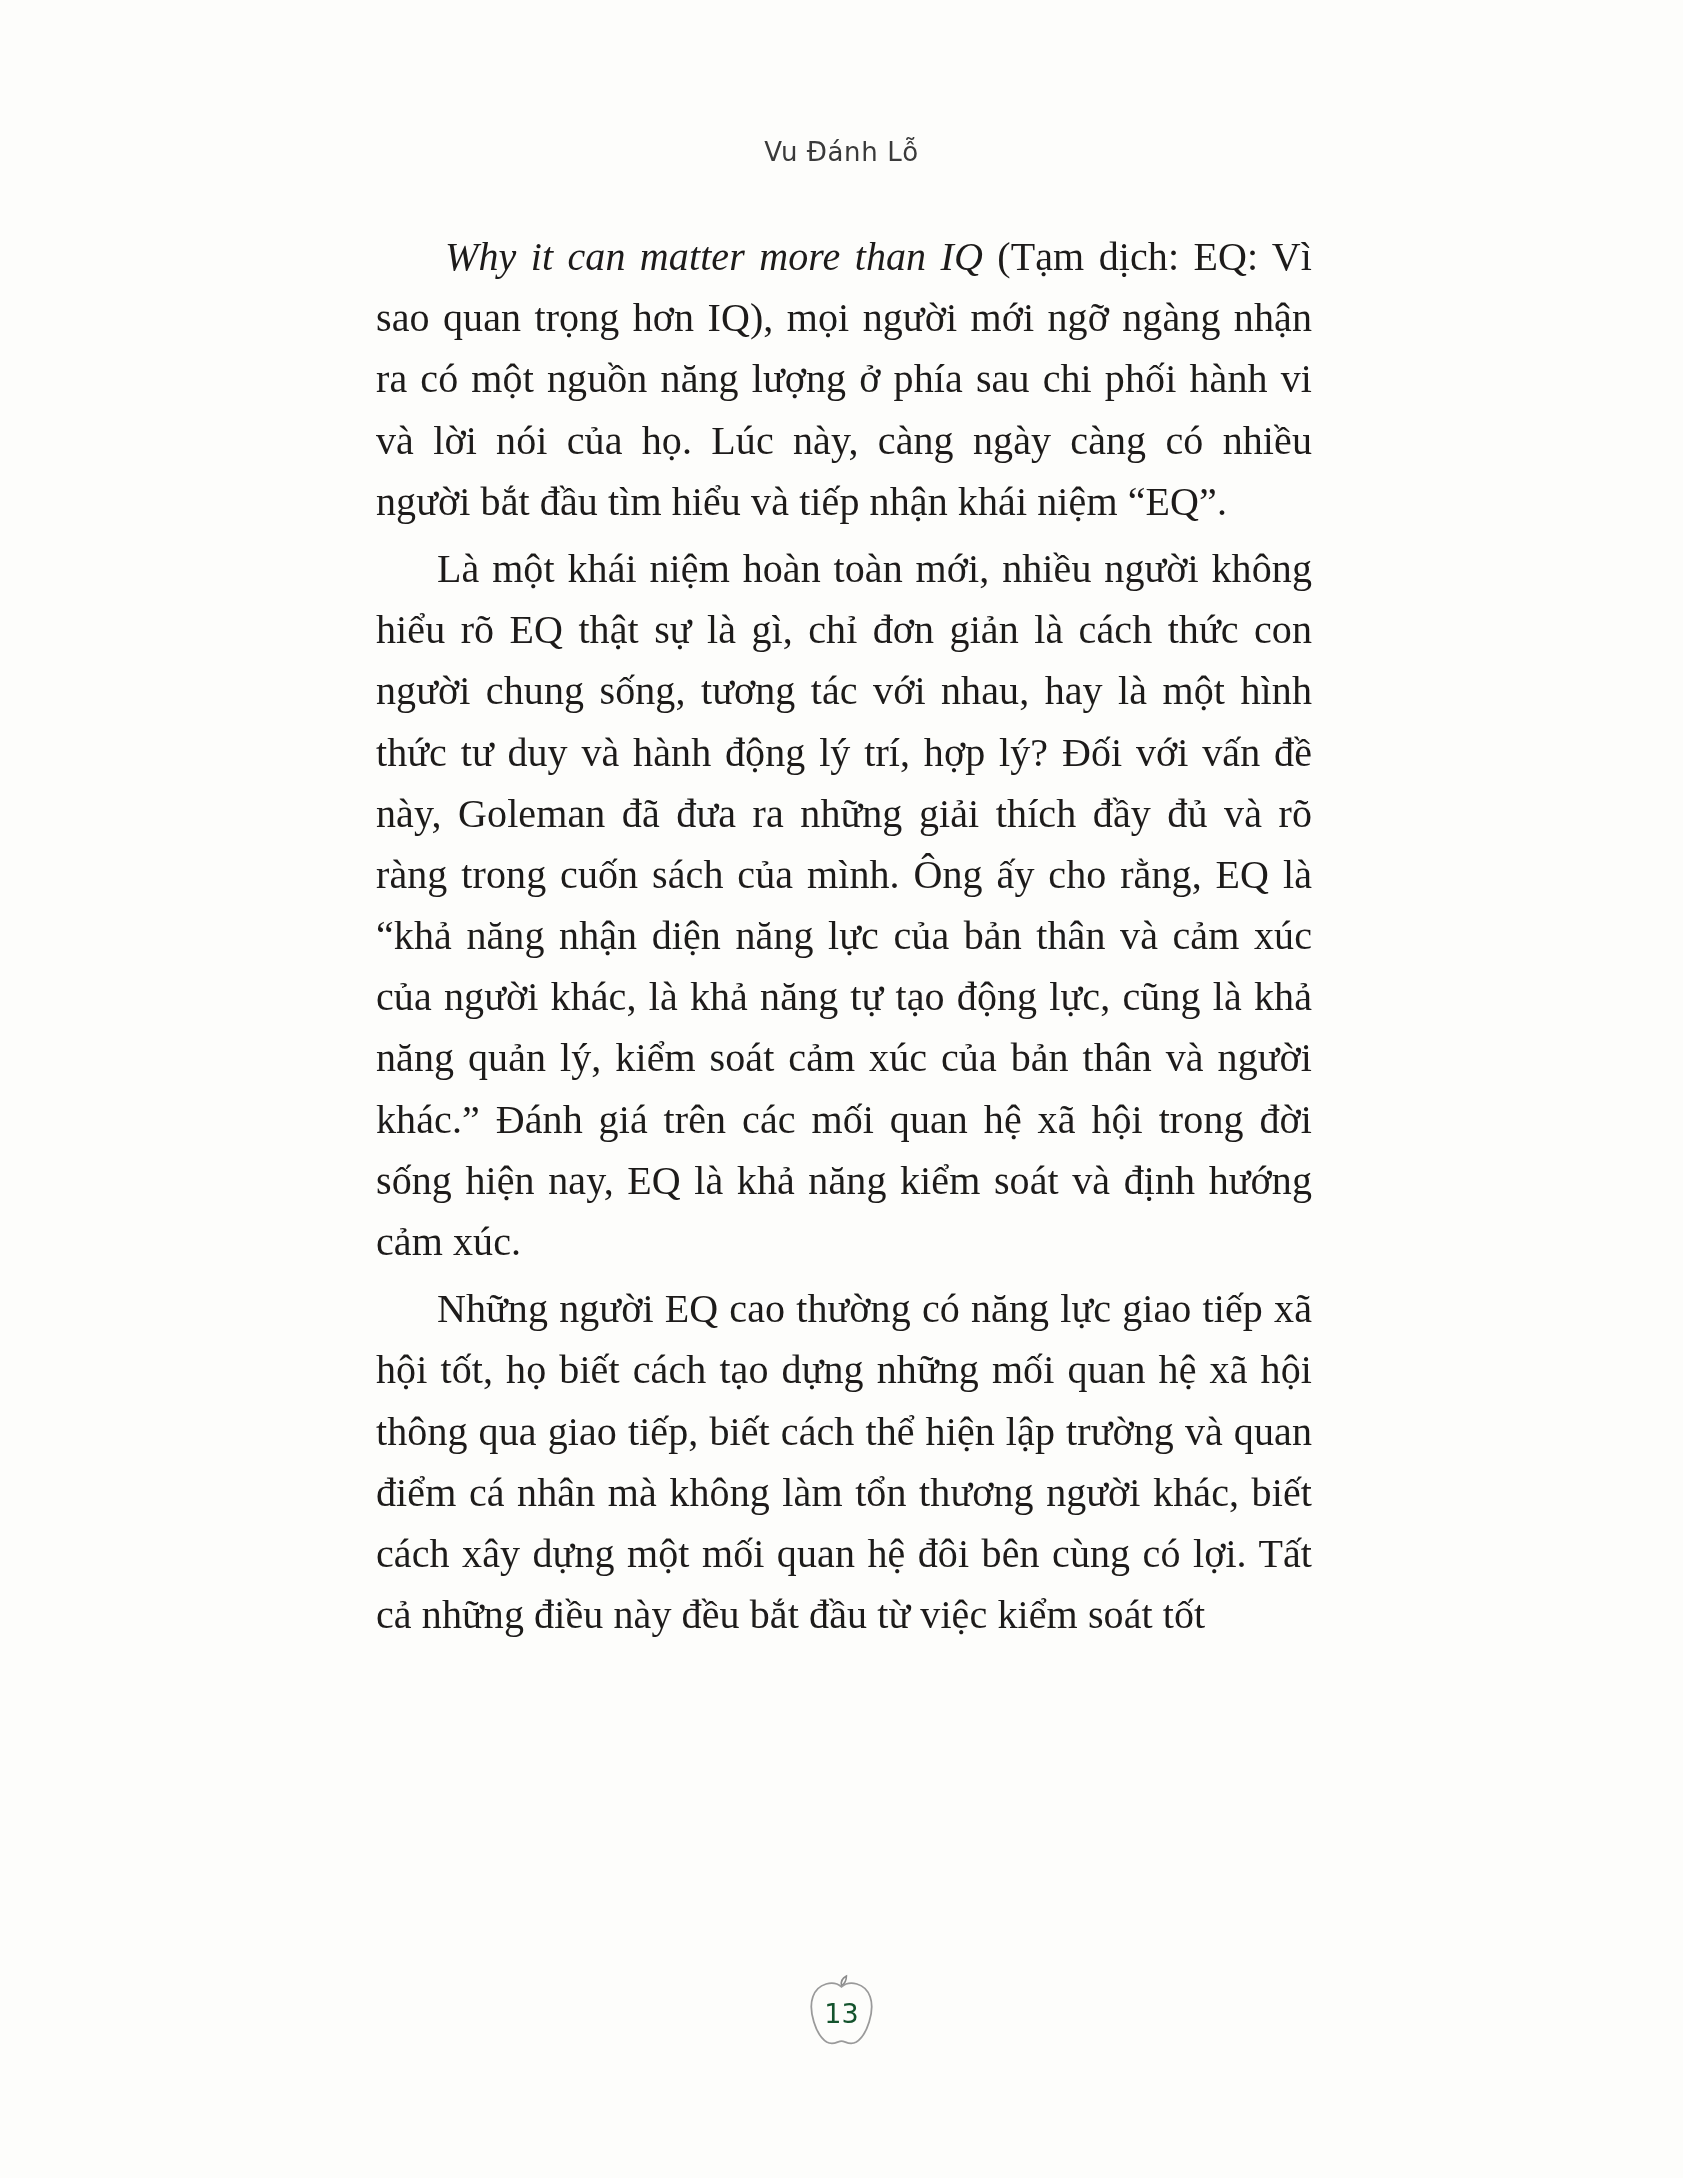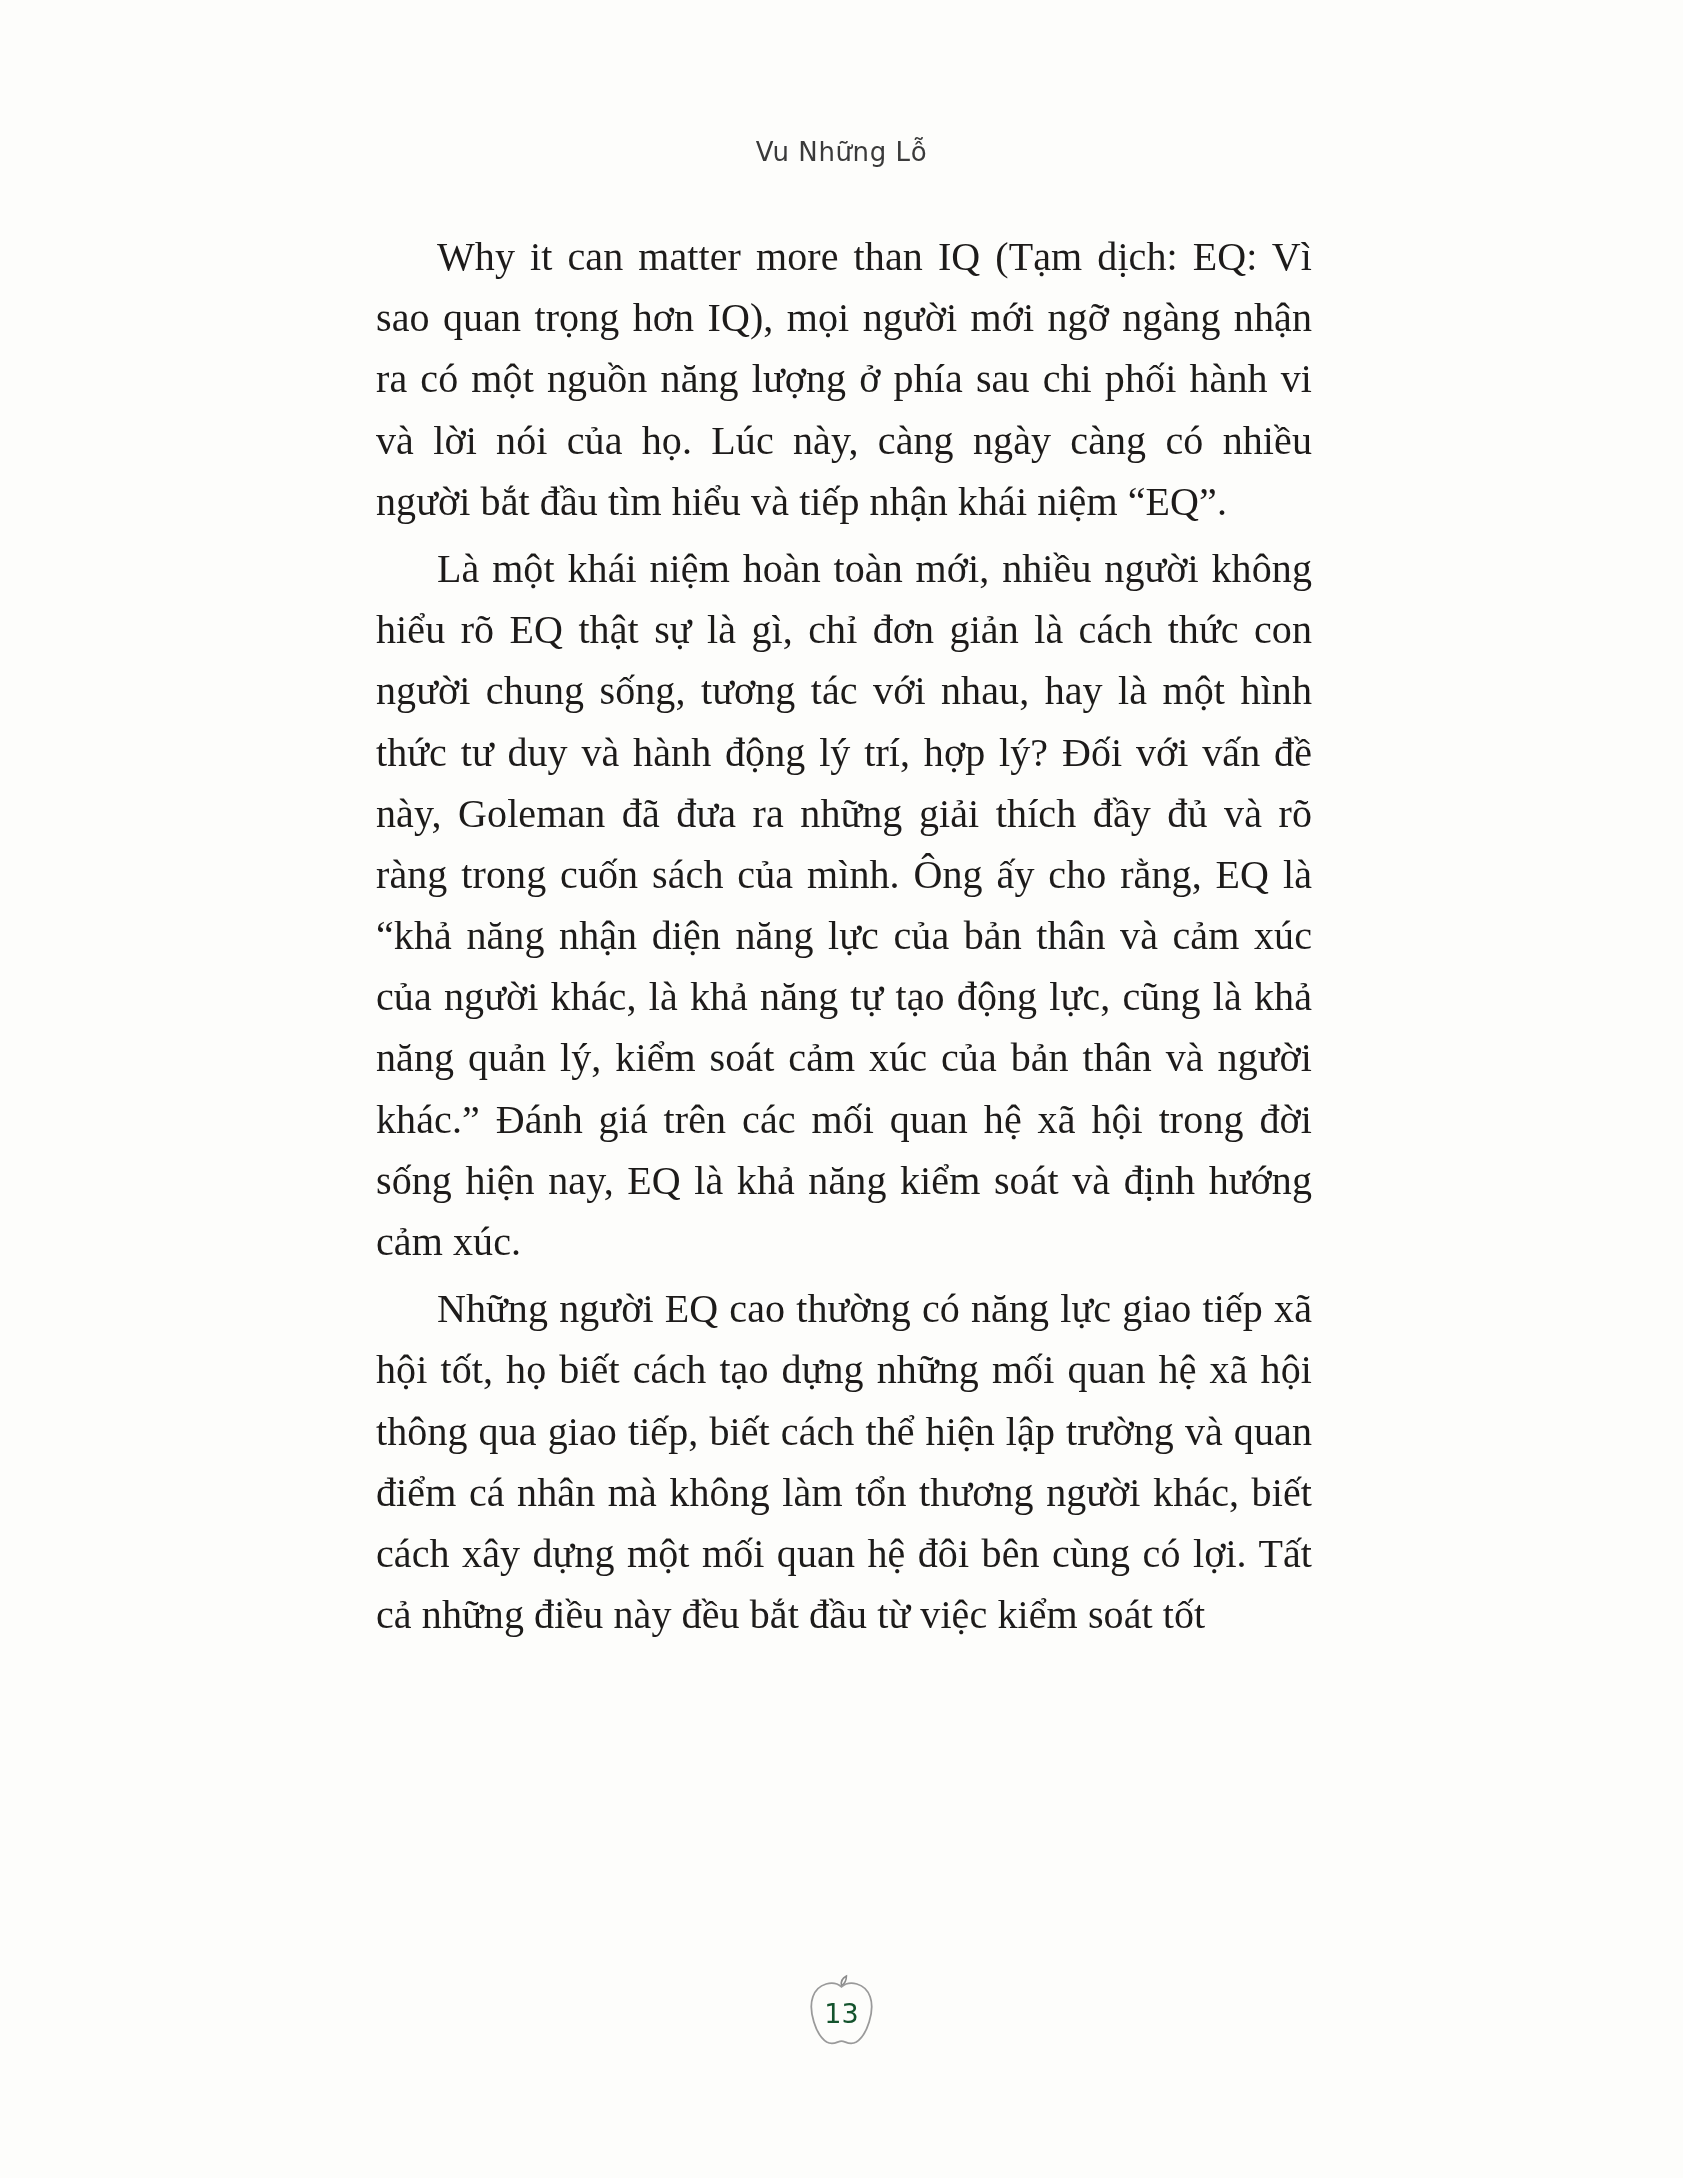--- a/index.html
+++ b/index.html
@@ -49,20 +49,22 @@
     text-justify: inter-word;
     color: #1d1b1a;
     letter-spacing: 0.1px;
   }
 
   p.body-par.indent {
     text-indent: 61px;
   }
 
   .first-par .lead {
+    font-style: italic;
+    margin-left: 8px;
   }
 
   .folio {
     position: absolute;
     left: 0;
     bottom: 127px;
     width: 100%;
     text-align: center;
   }
 
@@ -93,21 +95,21 @@
     color: #14532d;
     padding-top: 6px;
     box-sizing: border-box;
   }
 </style>
 </head>
 <body>
 
 <div class="page">
 
-  <div class="running-head">Vu Những Lỗ</div>
+  <div class="running-head">Vu Đánh Lỗ</div>
 
   <div class="text-column">
 
     <p class="body-par indent first-par"><span class="lead">Why it can matter more than IQ</span><span> (Tạm dịch: EQ: Vì sao quan trọng hơn IQ), mọi người mới ngỡ ngàng nhận ra có một nguồn năng lượng ở phía sau chi phối hành vi và lời nói của họ. Lúc này, càng ngày càng có nhiều người bắt đầu tìm hiểu và tiếp nhận khái niệm “EQ”.</span></p>
 
     <p class="body-par indent">Là một khái niệm hoàn toàn mới, nhiều người không hiểu rõ EQ thật sự là gì, chỉ đơn giản là cách thức con người chung sống, tương tác với nhau, hay là một hình thức tư duy và hành động lý trí, hợp lý? Đối với vấn đề này, Goleman đã đưa ra những giải thích đầy đủ và rõ ràng trong cuốn sách của mình. Ông ấy cho rằng, EQ là “khả năng nhận diện năng lực của bản thân và cảm xúc của người khác, là khả năng tự tạo động lực, cũng là khả năng quản lý, kiểm soát cảm xúc của bản thân và người khác.” Đánh giá trên các mối quan hệ xã hội trong đời sống hiện nay, EQ là khả năng kiểm soát và định hướng cảm xúc.</p>
 
     <p class="body-par indent">Những người EQ cao thường có năng lực giao tiếp xã hội tốt, họ biết cách tạo dựng những mối quan hệ xã hội thông qua giao tiếp, biết cách thể hiện lập trường và quan điểm cá nhân mà không làm tổn thương người khác, biết cách xây dựng một mối quan hệ đôi bên cùng có lợi. Tất cả những điều này đều bắt đầu từ việc kiểm soát tốt</p>
 
   </div>

